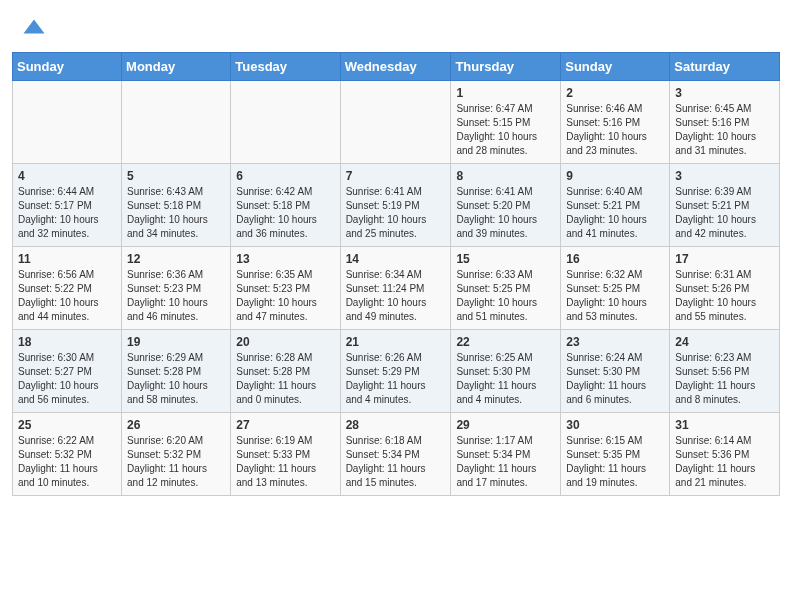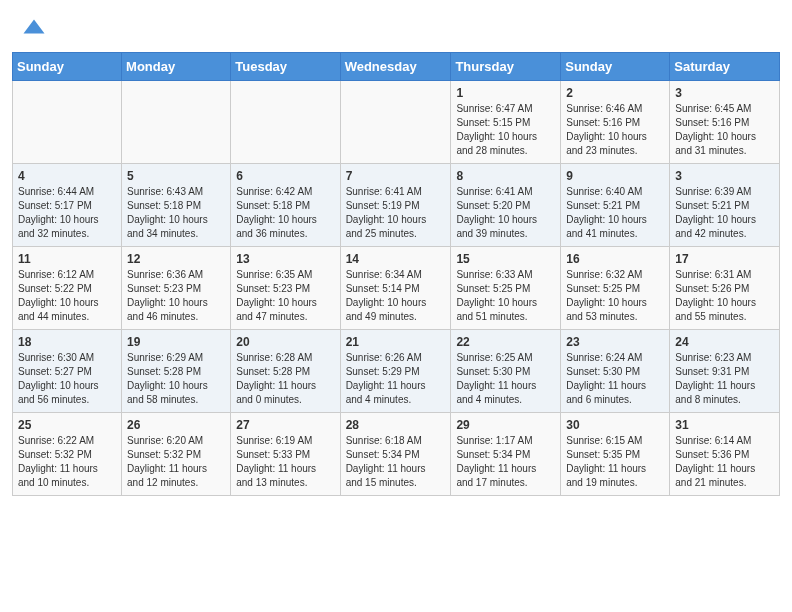--- a/index.html
+++ b/index.html
@@ -179,33 +179,33 @@
             <div class="cell-content"><span>Sunrise: 6:40 AM</span><br><span>Sunset: 5:21 PM</span><br><span>Daylight: 10 hours</span><br><span>and 41 minutes.</span></div>
           </td>
           <td>
             <span class="day-number">3</span>
             <div class="cell-content"><span>Sunrise: 6:39 AM</span><br><span>Sunset: 5:21 PM</span><br><span>Daylight: 10 hours</span><br><span>and 42 minutes.</span></div>
           </td>
         </tr>
         <tr>
           <td>
             <span class="day-number">11</span>
-            <div class="cell-content"><span>Sunrise: 6:12 AM</span><br><span>Sunset: 5:22 PM</span><br><span>Daylight: 10 hours</span><br><span>and 44 minutes.</span></div>
+            <div class="cell-content"><span>Sunrise: 6:56 AM</span><br><span>Sunset: 5:22 PM</span><br><span>Daylight: 10 hours</span><br><span>and 44 minutes.</span></div>
           </td>
           <td>
             <span class="day-number">12</span>
             <div class="cell-content"><span>Sunrise: 6:36 AM</span><br><span>Sunset: 5:23 PM</span><br><span>Daylight: 10 hours</span><br><span>and 46 minutes.</span></div>
           </td>
           <td>
             <span class="day-number">13</span>
             <div class="cell-content"><span>Sunrise: 6:35 AM</span><br><span>Sunset: 5:23 PM</span><br><span>Daylight: 10 hours</span><br><span>and 47 minutes.</span></div>
           </td>
           <td>
             <span class="day-number">14</span>
-            <div class="cell-content"><span>Sunrise: 6:34 AM</span><br><span>Sunset: 5:14 PM</span><br><span>Daylight: 10 hours</span><br><span>and 49 minutes.</span></div>
+            <div class="cell-content"><span>Sunrise: 6:34 AM</span><br><span>Sunset: 11:24 PM</span><br><span>Daylight: 10 hours</span><br><span>and 49 minutes.</span></div>
           </td>
           <td>
             <span class="day-number">15</span>
             <div class="cell-content"><span>Sunrise: 6:33 AM</span><br><span>Sunset: 5:25 PM</span><br><span>Daylight: 10 hours</span><br><span>and 51 minutes.</span></div>
           </td>
           <td>
             <span class="day-number">16</span>
             <div class="cell-content"><span>Sunrise: 6:32 AM</span><br><span>Sunset: 5:25 PM</span><br><span>Daylight: 10 hours</span><br><span>and 53 minutes.</span></div>
           </td>
           <td>
@@ -233,21 +233,21 @@
           <td>
             <span class="day-number">22</span>
             <div class="cell-content"><span>Sunrise: 6:25 AM</span><br><span>Sunset: 5:30 PM</span><br><span>Daylight: 11 hours</span><br><span>and 4 minutes.</span></div>
           </td>
           <td>
             <span class="day-number">23</span>
             <div class="cell-content"><span>Sunrise: 6:24 AM</span><br><span>Sunset: 5:30 PM</span><br><span>Daylight: 11 hours</span><br><span>and 6 minutes.</span></div>
           </td>
           <td>
             <span class="day-number">24</span>
-            <div class="cell-content"><span>Sunrise: 6:23 AM</span><br><span>Sunset: 9:31 PM</span><br><span>Daylight: 11 hours</span><br><span>and 8 minutes.</span></div>
+            <div class="cell-content"><span>Sunrise: 6:23 AM</span><br><span>Sunset: 5:56 PM</span><br><span>Daylight: 11 hours</span><br><span>and 8 minutes.</span></div>
           </td>
         </tr>
         <tr>
           <td>
             <span class="day-number">25</span>
             <div class="cell-content"><span>Sunrise: 6:22 AM</span><br><span>Sunset: 5:32 PM</span><br><span>Daylight: 11 hours</span><br><span>and 10 minutes.</span></div>
           </td>
           <td>
             <span class="day-number">26</span>
             <div class="cell-content"><span>Sunrise: 6:20 AM</span><br><span>Sunset: 5:32 PM</span><br><span>Daylight: 11 hours</span><br><span>and 12 minutes.</span></div>

